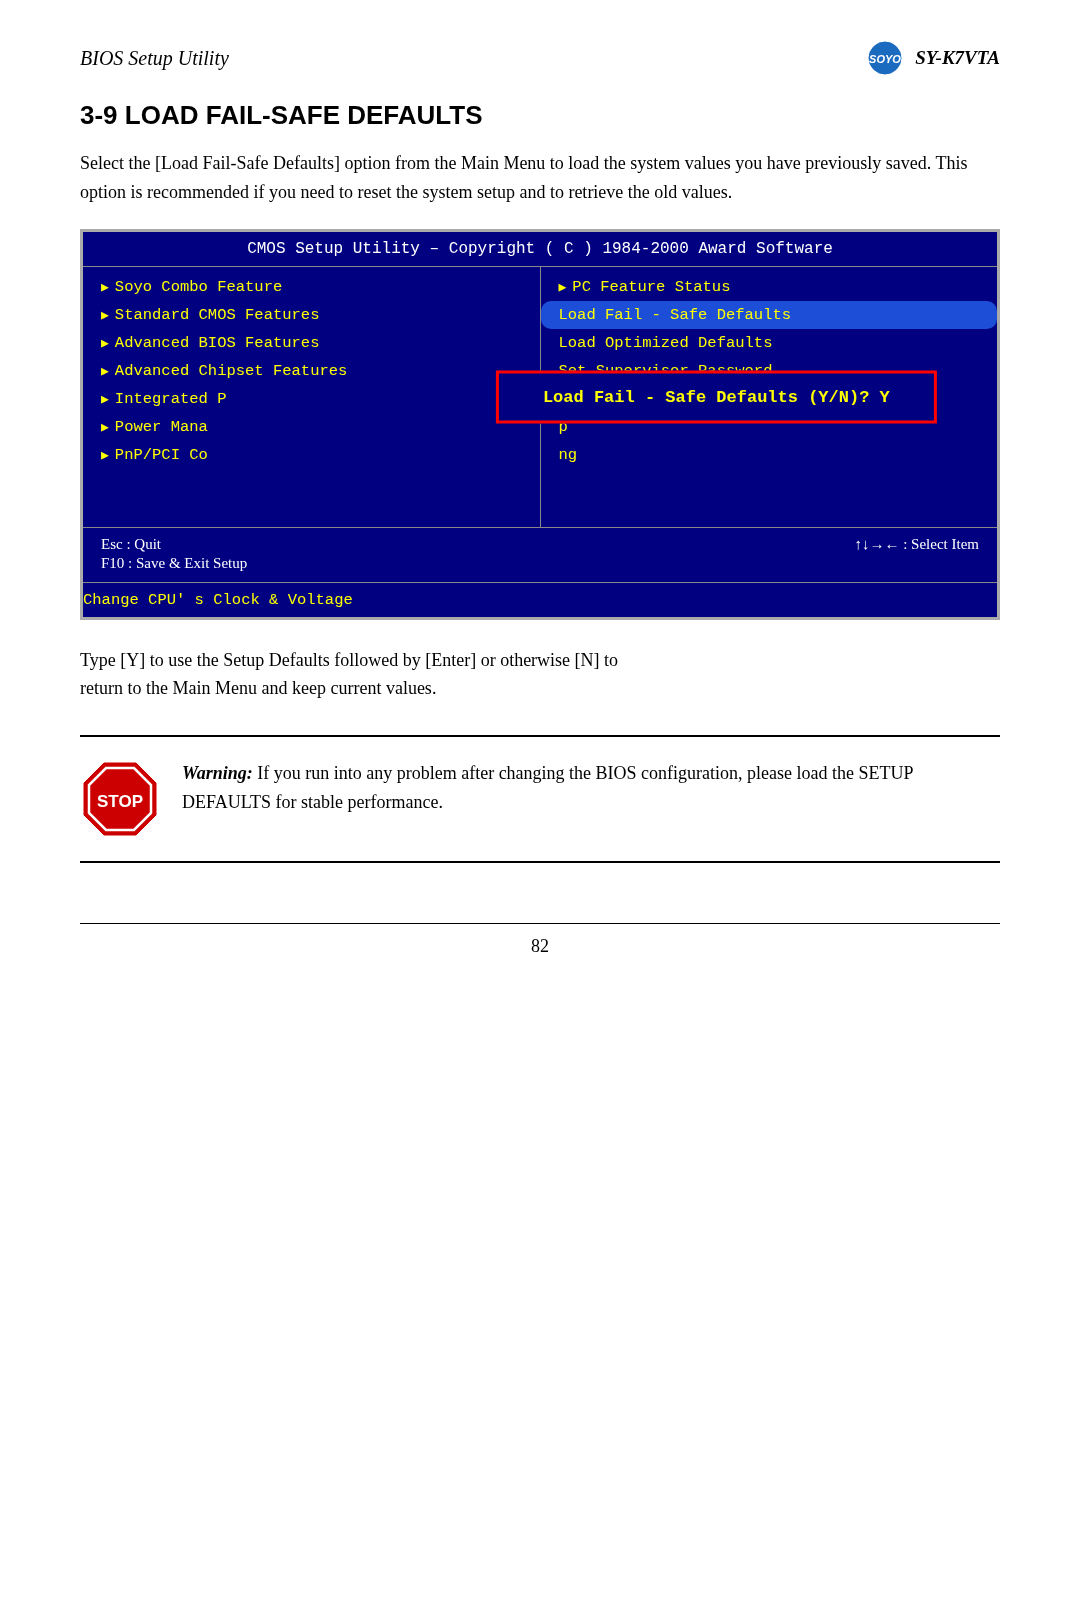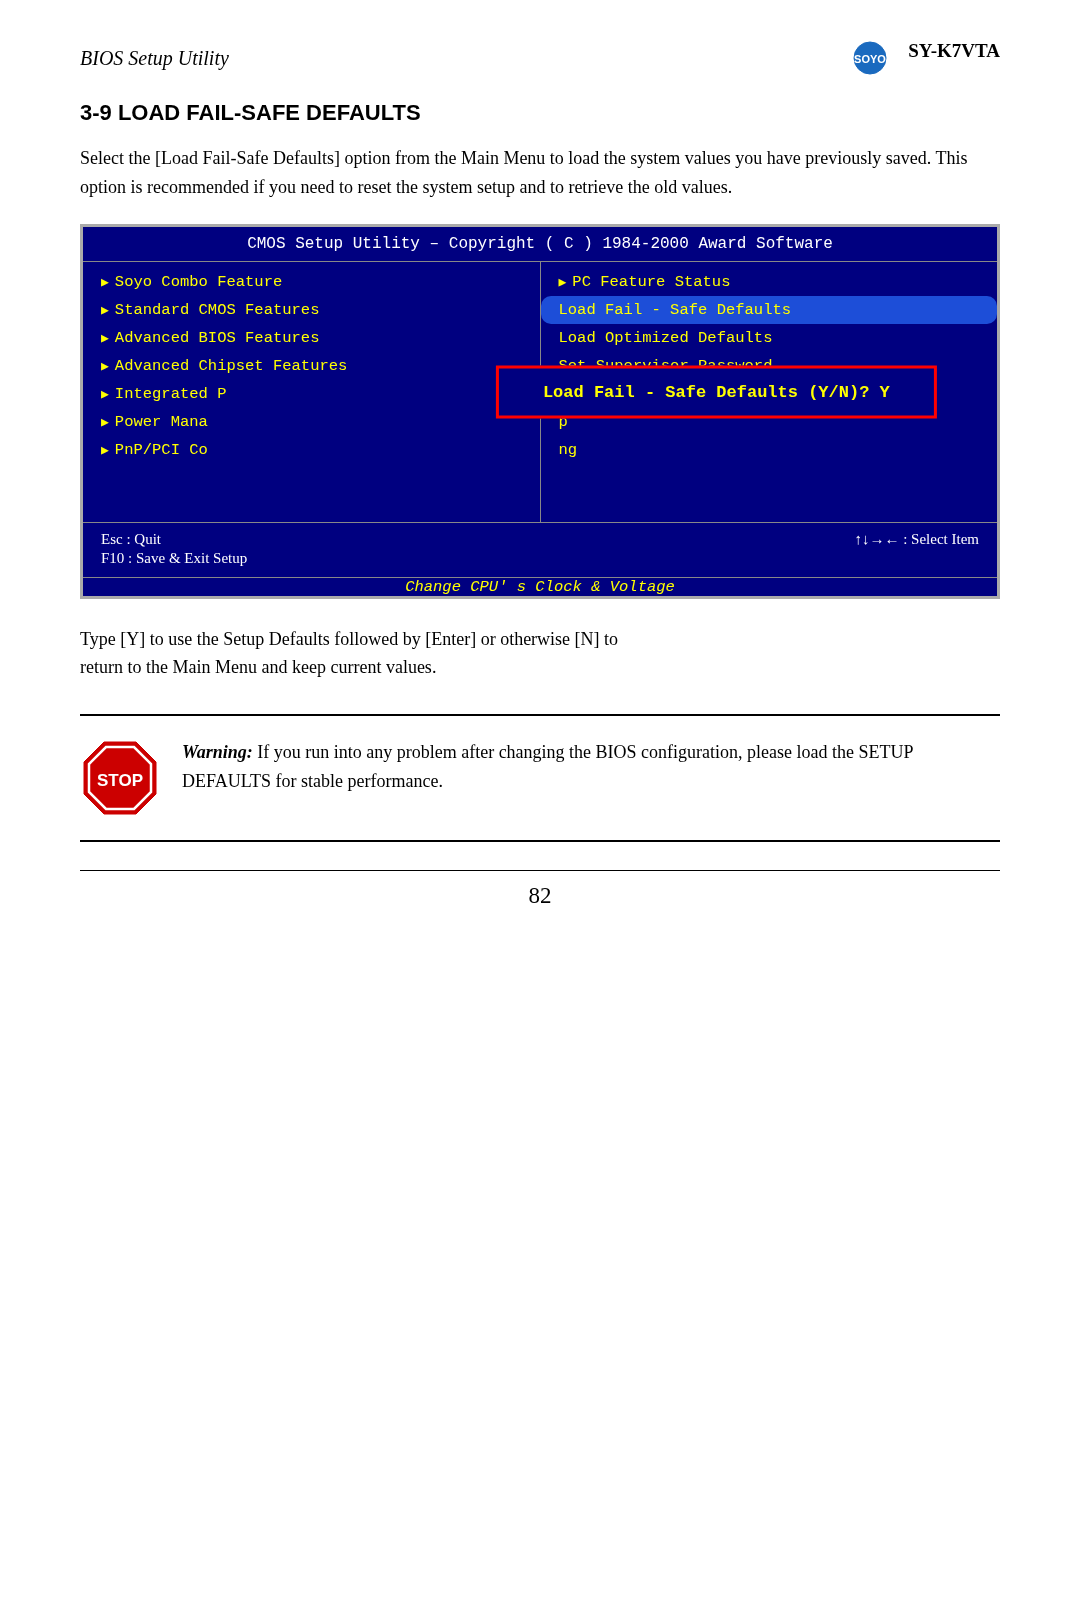--- a/index.html
+++ b/index.html
@@ -18,31 +18,33 @@
       align-items: center;
       margin-bottom: 24px;
       border-bottom: none;
     }
     .header-bios {
       font-style: italic;
       font-size: 20px;
     }
     .header-logo {
       display: flex;
-      gap: 20px;
+      align-items: center;
+      gap: 12px;
       font-weight: bold;
       font-size: 19px;
+      font-style: italic;
     }
     .soyo-icon {
       width: 36px;
       height: 36px;
       display: inline-block;
     }
     h1.section-title {
-      font-size: 22px;
+      font-size: 26px;
       font-weight: bold;
       margin-bottom: 18px;
       font-family: Arial, sans-serif;
       border-bottom: none;
       margin-top: 21px;
     }
     .intro-text {
       font-size: 18px;
       line-height: 1.6;
       margin-bottom: 22px;
@@ -107,27 +109,26 @@
       justify-content: space-between;
       color: #fff;
       font-size: 15px;
       margin-bottom: 2px;
       font-family: Liberation Serif, serif;
     }
     .bios-footer-line span {
       color: #fff;
     }
     .bios-bottom {
-      text-align: center;
-      padding: 0 0;
+      text-align: left;
+      padding: 8px 0;
       background: #000080;
       border-top: 1px solid #888;
       color: #ffff00;
       font-size: 15.5px;
-      font-style: italic;
     }
     .bios-menu-wrapper {
       position: relative;
     }
     .bios-dialog {
       position: absolute;
       background: #000080;
       border: 3px solid #ff0000;
       color: #ffff00;
       font-size: 17px;
@@ -163,24 +164,24 @@
     .warning-text {
       font-size: 18px;
       line-height: 1.6;
     }
     .warning-text strong {
       font-weight: bold;
       font-style: italic;
     }
     .page-footer {
       text-align: center;
-      margin-top: 28px;
+      margin-top: 60px;
       border-top: 1px solid #000;
       padding-top: 12px;
-      font-size: 23px;
+      font-size: 18px;
     }
   </style>
 </head>
 <body>
 
 <div class="header-bar">
   <span class="header-bios">BIOS Setup Utility</span>
   <div class="header-logo">
 
     <svg class="soyo-icon" viewBox="0 0 36 36" xmlns="http://www.w3.org/2000/svg">

